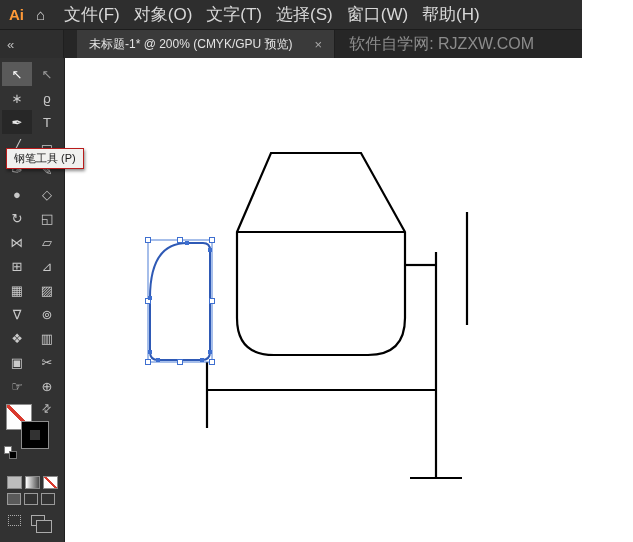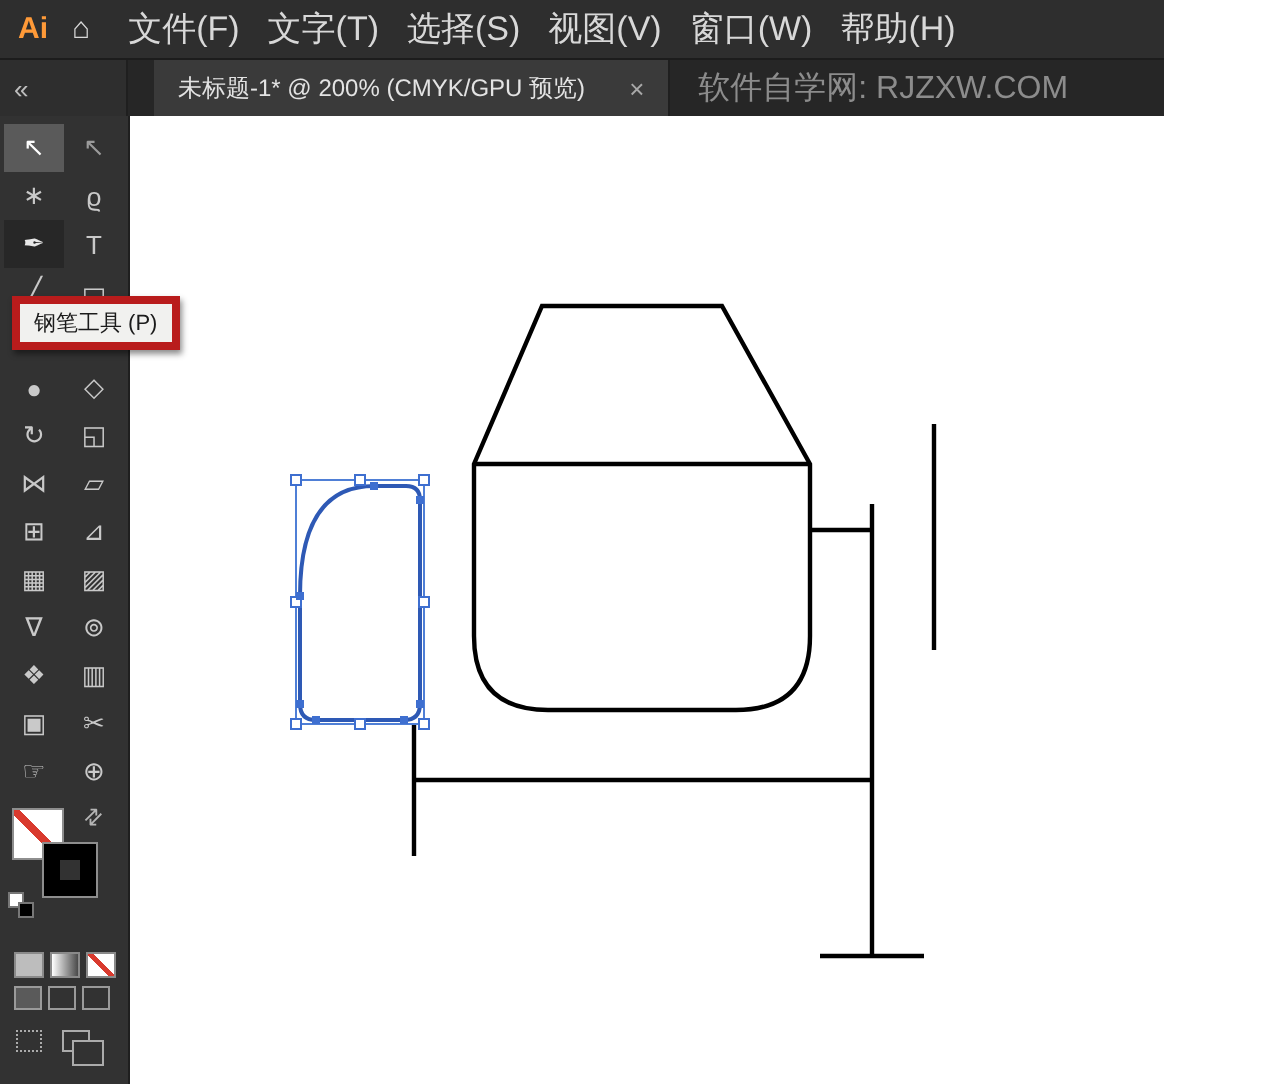--- a/index.html
+++ b/index.html
@@ -52,39 +52,39 @@
   .none-btn { background:linear-gradient(45deg, transparent 42%, #d93a2e 42%, #d93a2e 58%, transparent 58%), #ffffff; }
   .mode-btn { width:14px; height:12px; border:1px solid #9a9a9a; background:transparent; cursor:pointer; }
   .mode-btn.on { background:#5a5a5a; }
   .screen-row { display:flex; gap:10px; padding-left:8px; margin-top:10px; }
   .grid-icon { width:13px; height:11px; border:1px solid #ababab; border-style:dotted; cursor:pointer; }
   .screen-mode-icon { position:relative; width:14px; height:11px; border:1px solid #ababab; cursor:pointer; }
   .screen-mode-icon::after { content:""; position:absolute; left:4px; top:4px; width:14px; height:11px;
     border:1px solid #ababab; background:#323232; }
 
   
-  .tooltip { position:absolute; left:6px; top:148px; z-index:20; background:#f1f1ef; border:4px solid #b91c1c;
+  .tooltip { position:absolute; left:6px; top:148px; z-index:20; background:#f1f1ef; border:1px solid #b91c1c;
     color:#1b1b1b; font-size:11px; padding:2px 7px; box-shadow:1px 2px 3px rgba(0,0,0,.45); white-space:nowrap; }
 
   
   .canvas { position:absolute; left:65px; top:58px; width:568px; height:484px; background:#ffffff; }
   .canvas svg { display:block; }
 </style>
 </head>
 <body>
 
 <div class="app">
 
   <div class="menu-bar">
     <span class="ai-logo">Ai</span>
     <span class="home-icon">⌂</span>
     <span class="menu-item">文件(F)</span>
+    <span class="menu-item">对象(O)</span>
     <span class="menu-item">文字(T)</span>
     <span class="menu-item">选择(S)</span>
-    <span class="menu-item">视图(V)</span>
     <span class="menu-item">窗口(W)</span>
     <span class="menu-item">帮助(H)</span>
     <span class="workspace-icon">
       <i class="wleft"></i>
       <span class="wright">
           <i></i>
           <i></i>
         </span>
     </span>
   </div>

